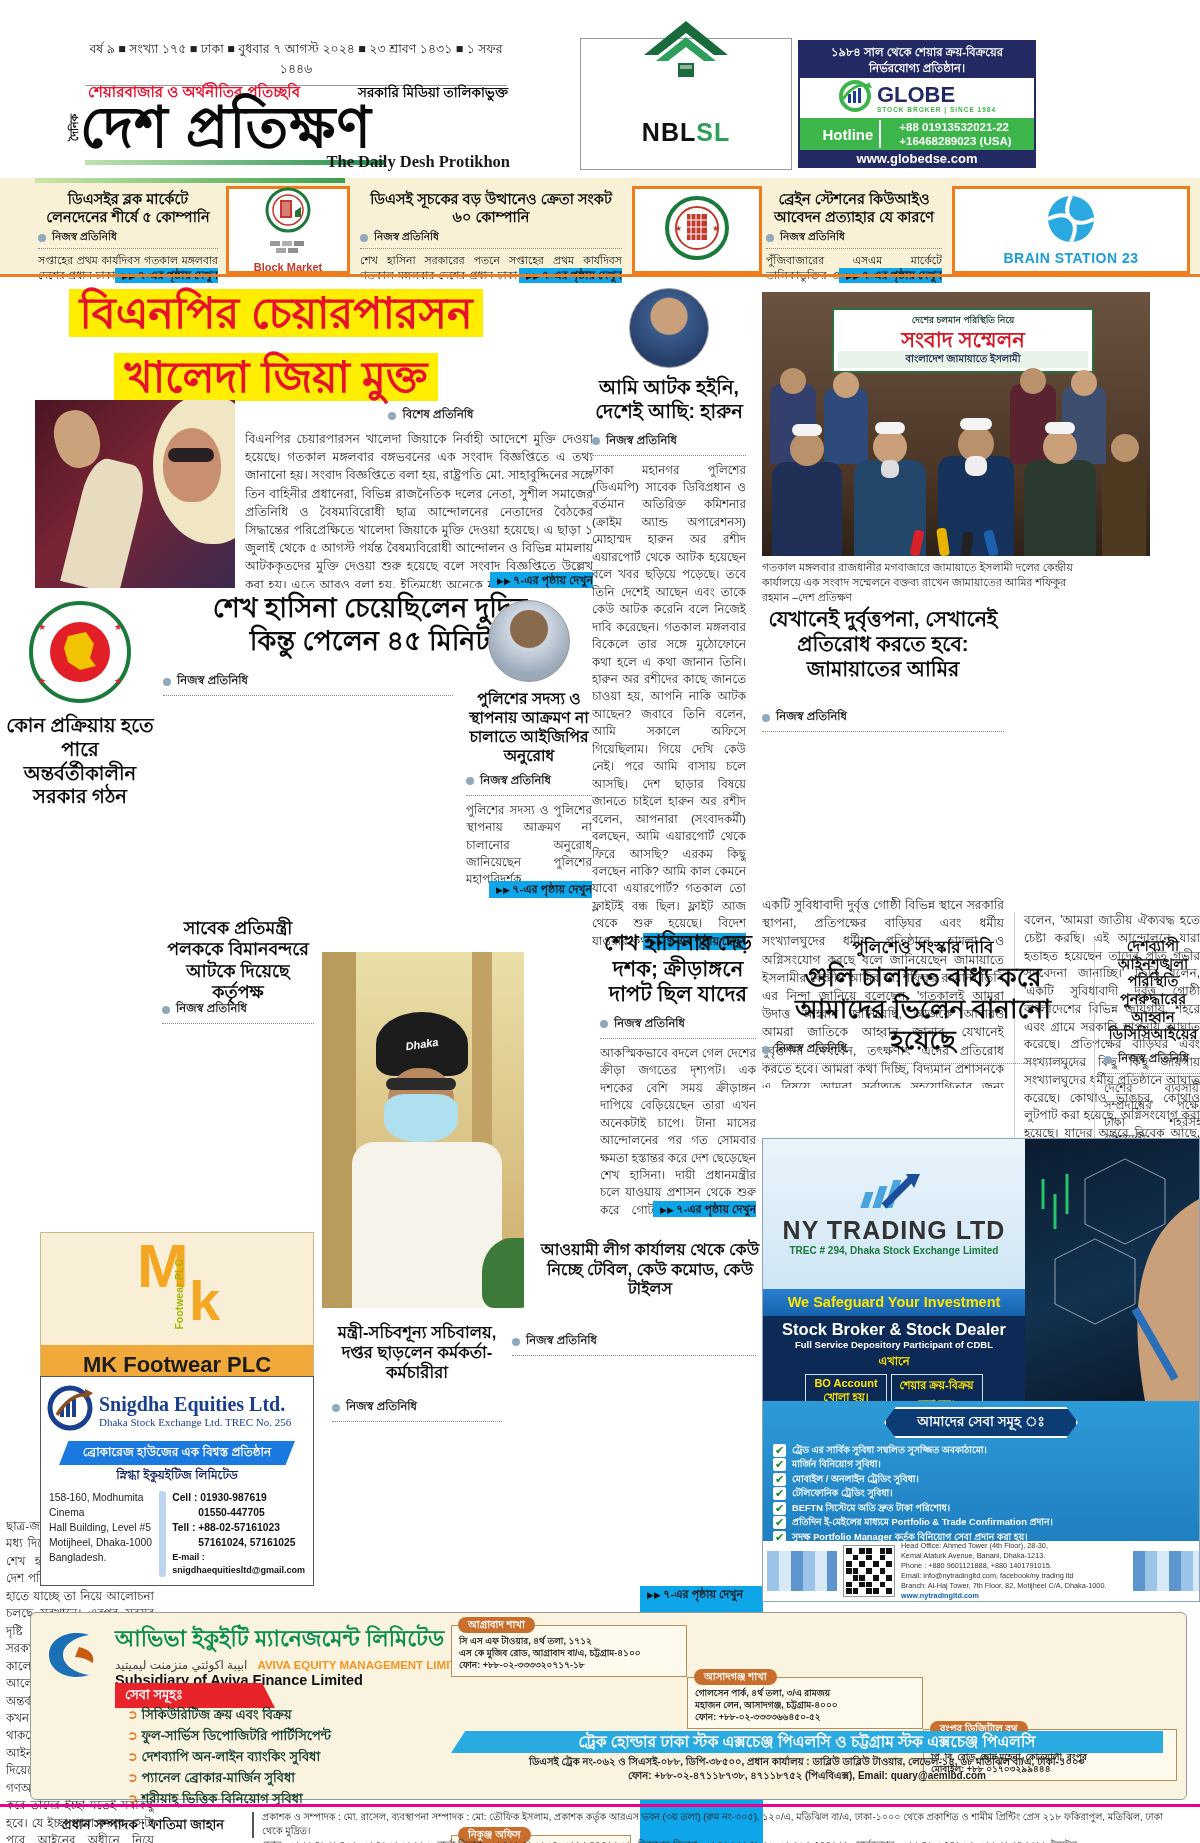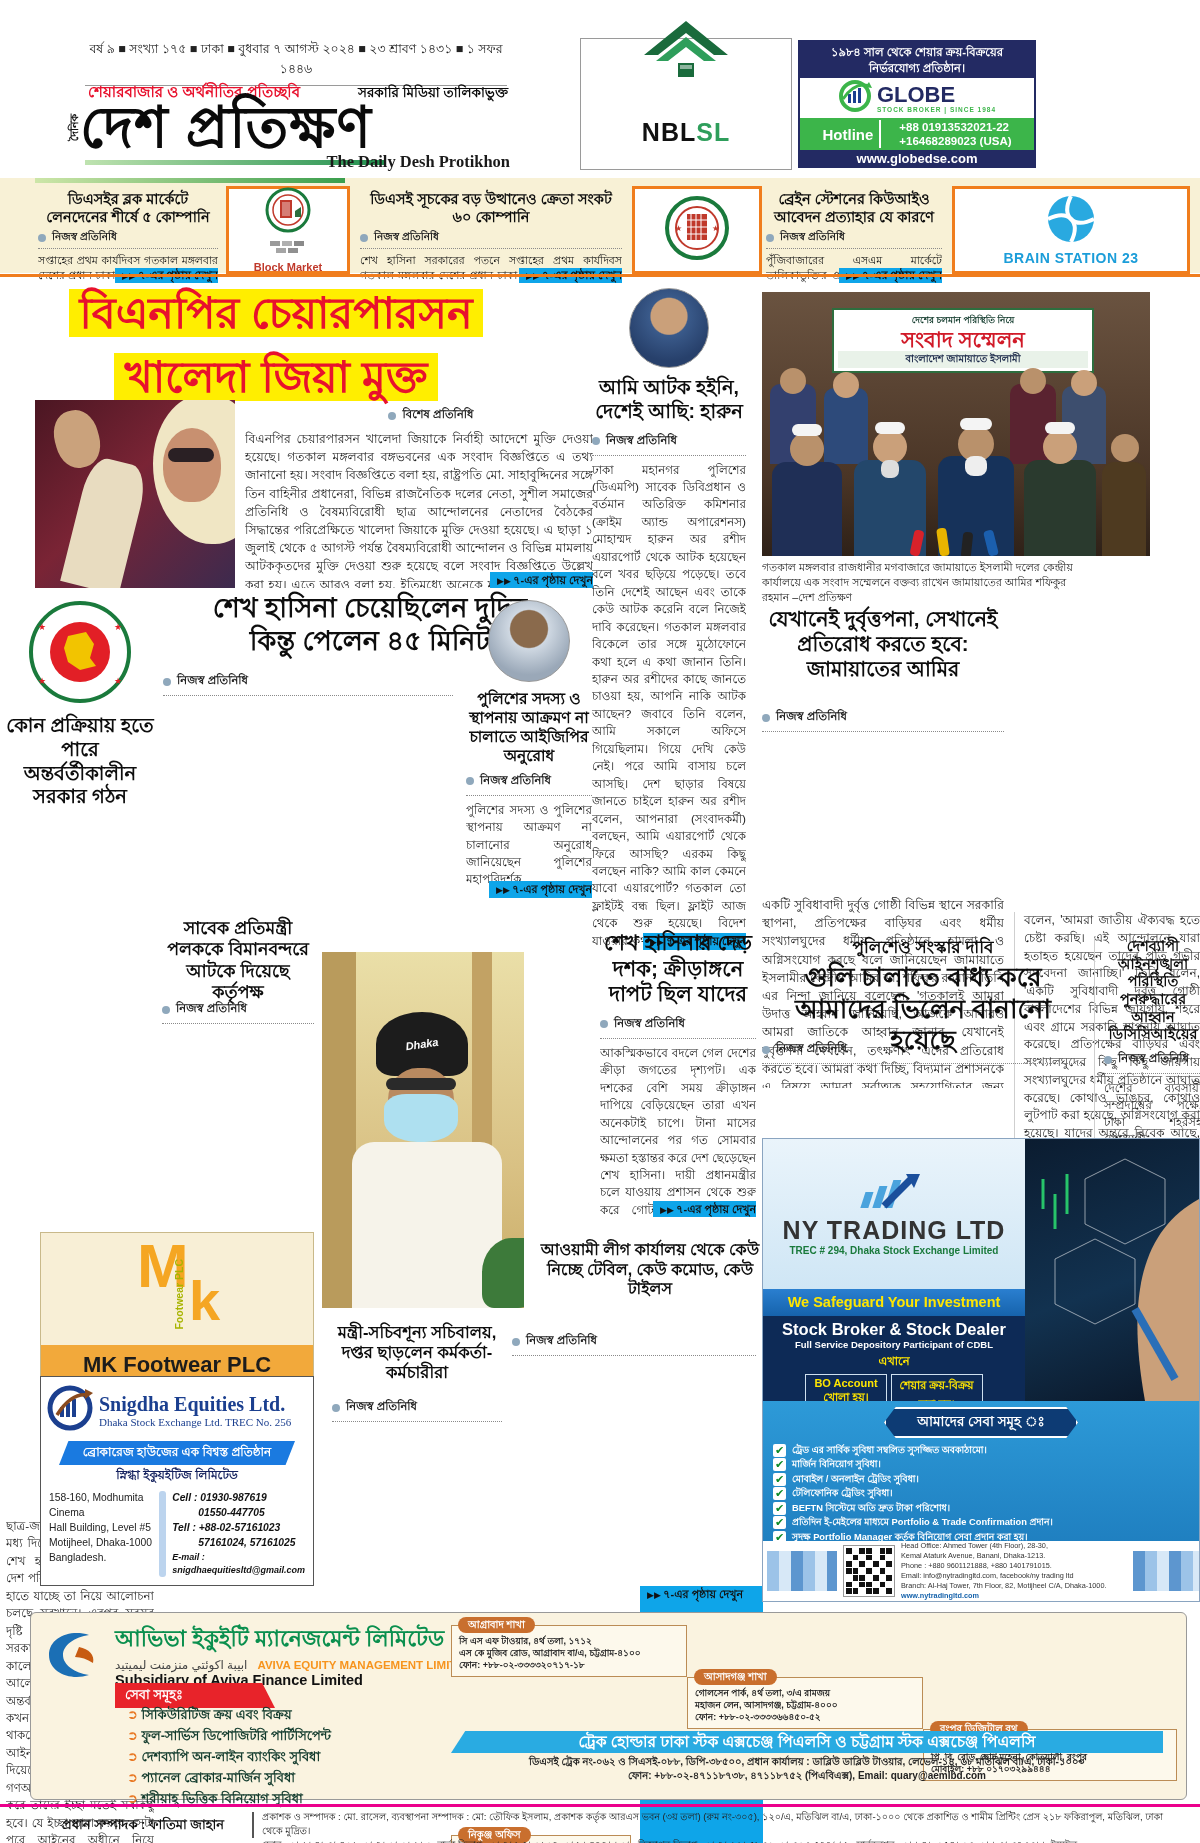--- a/index.html
+++ b/index.html
@@ -552,21 +552,21 @@
     <div class="ctr" style="margin:4px 18px 0;background:#1a7ae0;color:#fff;font-weight:700;font-size:12px;padding:2px 0;clip-path:polygon(4% 0,100% 0,96% 100%,0 100%);">ব্রোকারেজ হাউজের এক বিশ্বস্ত প্রতিষ্ঠান</div>
     <div class="ctr" style="font-weight:700;font-size:12px;color:#14215e;margin-top:1px;">স্নিগ্ধা ইকুয়ইটিজ লিমিটেড</div>
     <div style="display:flex;gap:6px;padding:5px 8px;">
       <span style="flex:1;font-size:10.3px;line-height:1.45;color:#222;">
         <div>158-160, Modhumita Cinema</div>
         <div>Hall Building, Level #5</div>
         <div>Motijheel, Dhaka-1000</div>
         <div>Bangladesh.</div>
       </span>
       <span style="width:7px;background:#bcd4ee;border-radius:3px;"></span>
-      <span style="flex:1.2;font-size:10.3px;font-weight:700;line-height:1.45;color:#111;font-style:italic;">
+      <span style="flex:1.2;font-size:10.3px;font-weight:700;line-height:1.45;color:#111;">
         <div>Cell : 01930-987619</div>
         <div style="padding-left:26px;">01550-447705</div>
         <div>Tell : +88-02-57161023</div>
         <div style="padding-left:26px;">57161024, 57161025</div>
         <div style="font-size:9px;">E-mail : snigdhaequitiesltd@gmail.com</div>
       </span>
     </div>
   </div>
 
   <div class="abs" style="left:30px;top:1612px;width:1155px;height:186px;background:#faf3e0;border:1px solid #999;border-radius:6px;">

